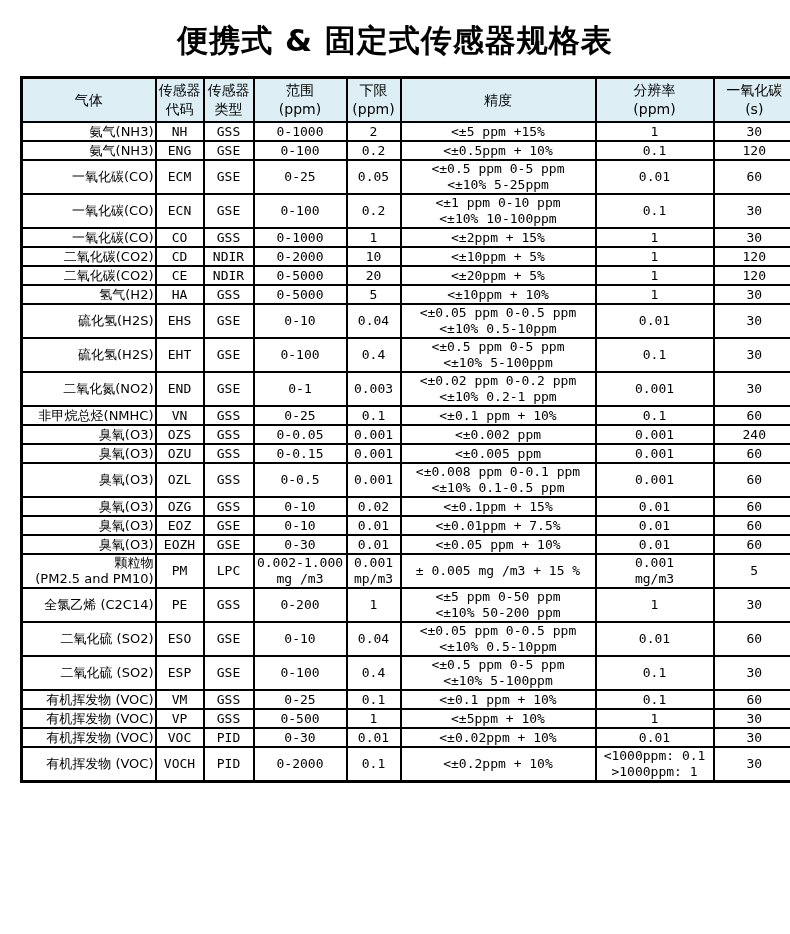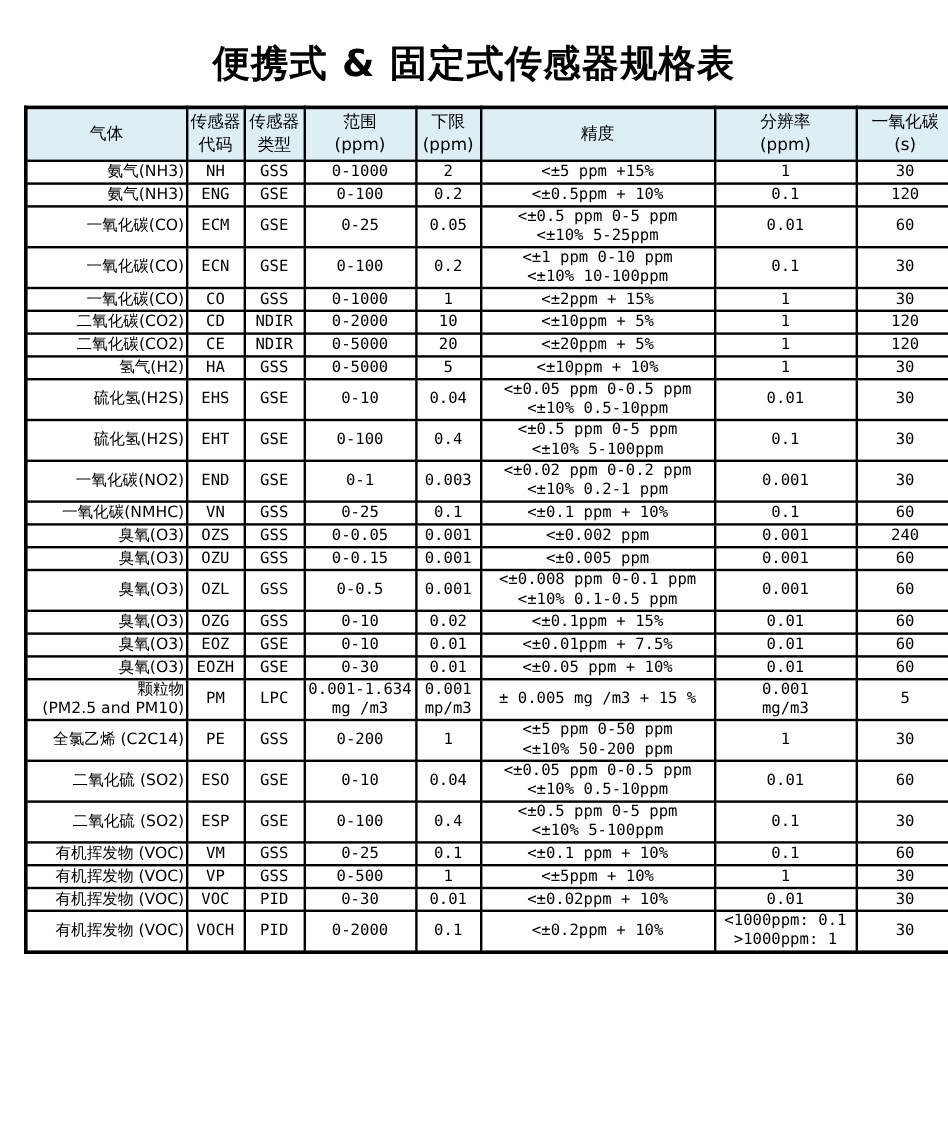--- a/index.html
+++ b/index.html
@@ -10,21 +10,21 @@
     color: #000;
     font-family: "DejaVu Sans", sans-serif;
   }
   .page {
     width: 790px;
     min-height: 934px;
     box-sizing: border-box;
     padding-top: 16px;
   }
   h1.title {
-    margin: 16px 0 14px 0;
+    margin: 4px 0 14px 0;
     text-align: center;
     font-size: 31px;
     font-weight: bold;
     letter-spacing: 1px;
     font-family: "DejaVu Sans", sans-serif;
   }
   table.spec {
     border-collapse: collapse;
     table-layout: fixed;
     margin-left: 20px;
@@ -191,32 +191,32 @@
           <td class="cell-sensor-code">EHT</td>
           <td class="cell-sensor-type">GSE</td>
           <td class="cell-range">0-100</td>
           <td class="cell-lower-limit">0.4</td>
           <td class="cell-accuracy">&lt;±0.5 ppm 0-5 ppm
 &lt;±10% 5-100ppm</td>
           <td class="cell-resolution">0.1</td>
           <td class="cell-response-time">30</td>
         </tr>
         <tr>
-          <td class="cell-gas">一氧化碳(NO2)</td>
+          <td class="cell-gas">二氧化氮(NO2)</td>
           <td class="cell-sensor-code">END</td>
           <td class="cell-sensor-type">GSE</td>
           <td class="cell-range">0-1</td>
           <td class="cell-lower-limit">0.003</td>
           <td class="cell-accuracy">&lt;±0.02 ppm 0-0.2 ppm
 &lt;±10% 0.2-1 ppm</td>
           <td class="cell-resolution">0.001</td>
           <td class="cell-response-time">30</td>
         </tr>
         <tr>
-          <td class="cell-gas">一氧化碳(NMHC)</td>
+          <td class="cell-gas">非甲烷总烃(NMHC)</td>
           <td class="cell-sensor-code">VN</td>
           <td class="cell-sensor-type">GSS</td>
           <td class="cell-range">0-25</td>
           <td class="cell-lower-limit">0.1</td>
           <td class="cell-accuracy">&lt;±0.1 ppm + 10%</td>
           <td class="cell-resolution">0.1</td>
           <td class="cell-response-time">60</td>
         </tr>
         <tr>
           <td class="cell-gas">臭氧(O3)</td>
@@ -277,21 +277,21 @@
           <td class="cell-lower-limit">0.01</td>
           <td class="cell-accuracy">&lt;±0.05 ppm + 10%</td>
           <td class="cell-resolution">0.01</td>
           <td class="cell-response-time">60</td>
         </tr>
         <tr>
           <td class="cell-gas">颗粒物
 (PM2.5 and PM10)</td>
           <td class="cell-sensor-code">PM</td>
           <td class="cell-sensor-type">LPC</td>
-          <td class="cell-range">0.001-1.634
+          <td class="cell-range">0.002-1.000
 mg /m3</td>
           <td class="cell-lower-limit">0.001
 mp/m3</td>
           <td class="cell-accuracy">±  0.005 mg /m3 + 15 %</td>
           <td class="cell-resolution">0.001
 mg/m3</td>
           <td class="cell-response-time">5</td>
         </tr>
         <tr>
           <td class="cell-gas">全氯乙烯 (C2C14)</td>

